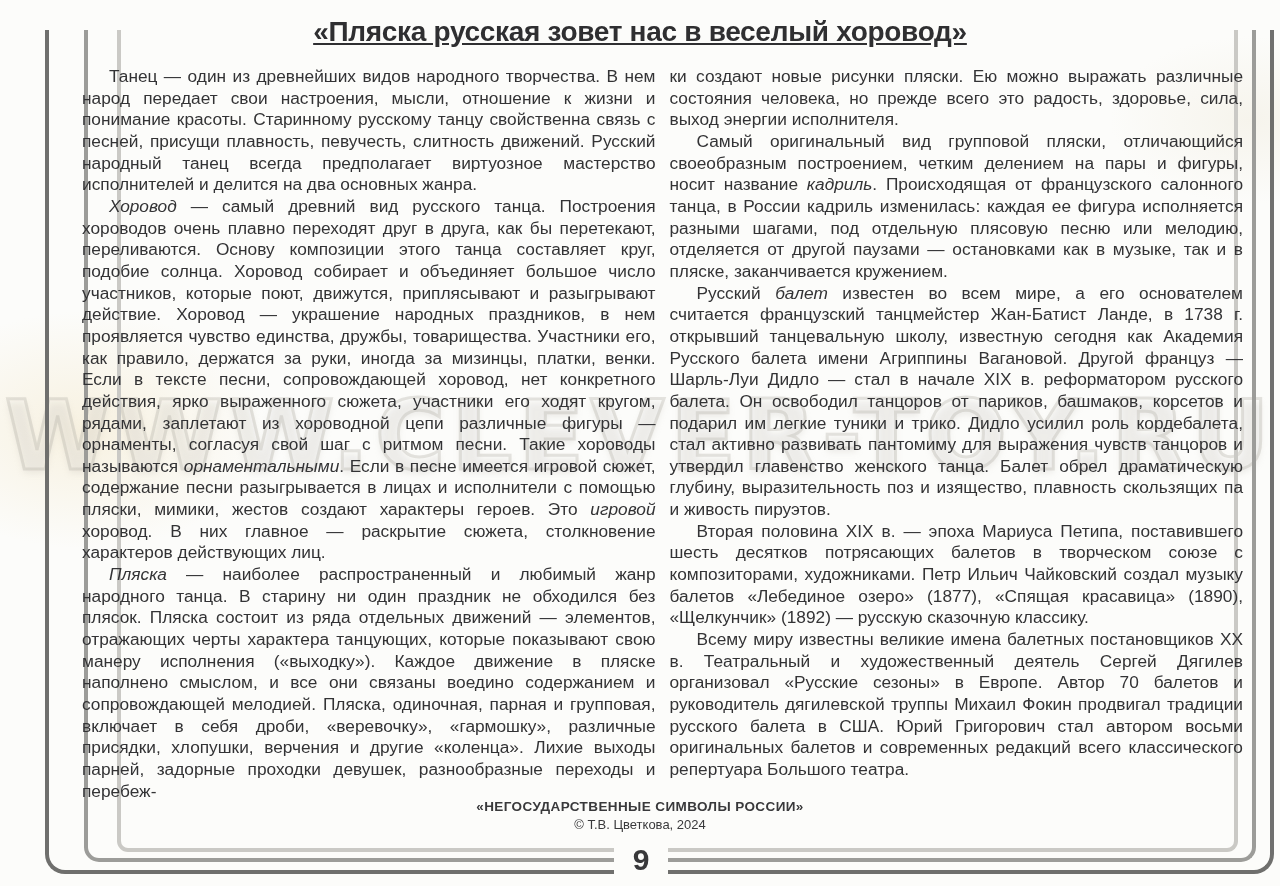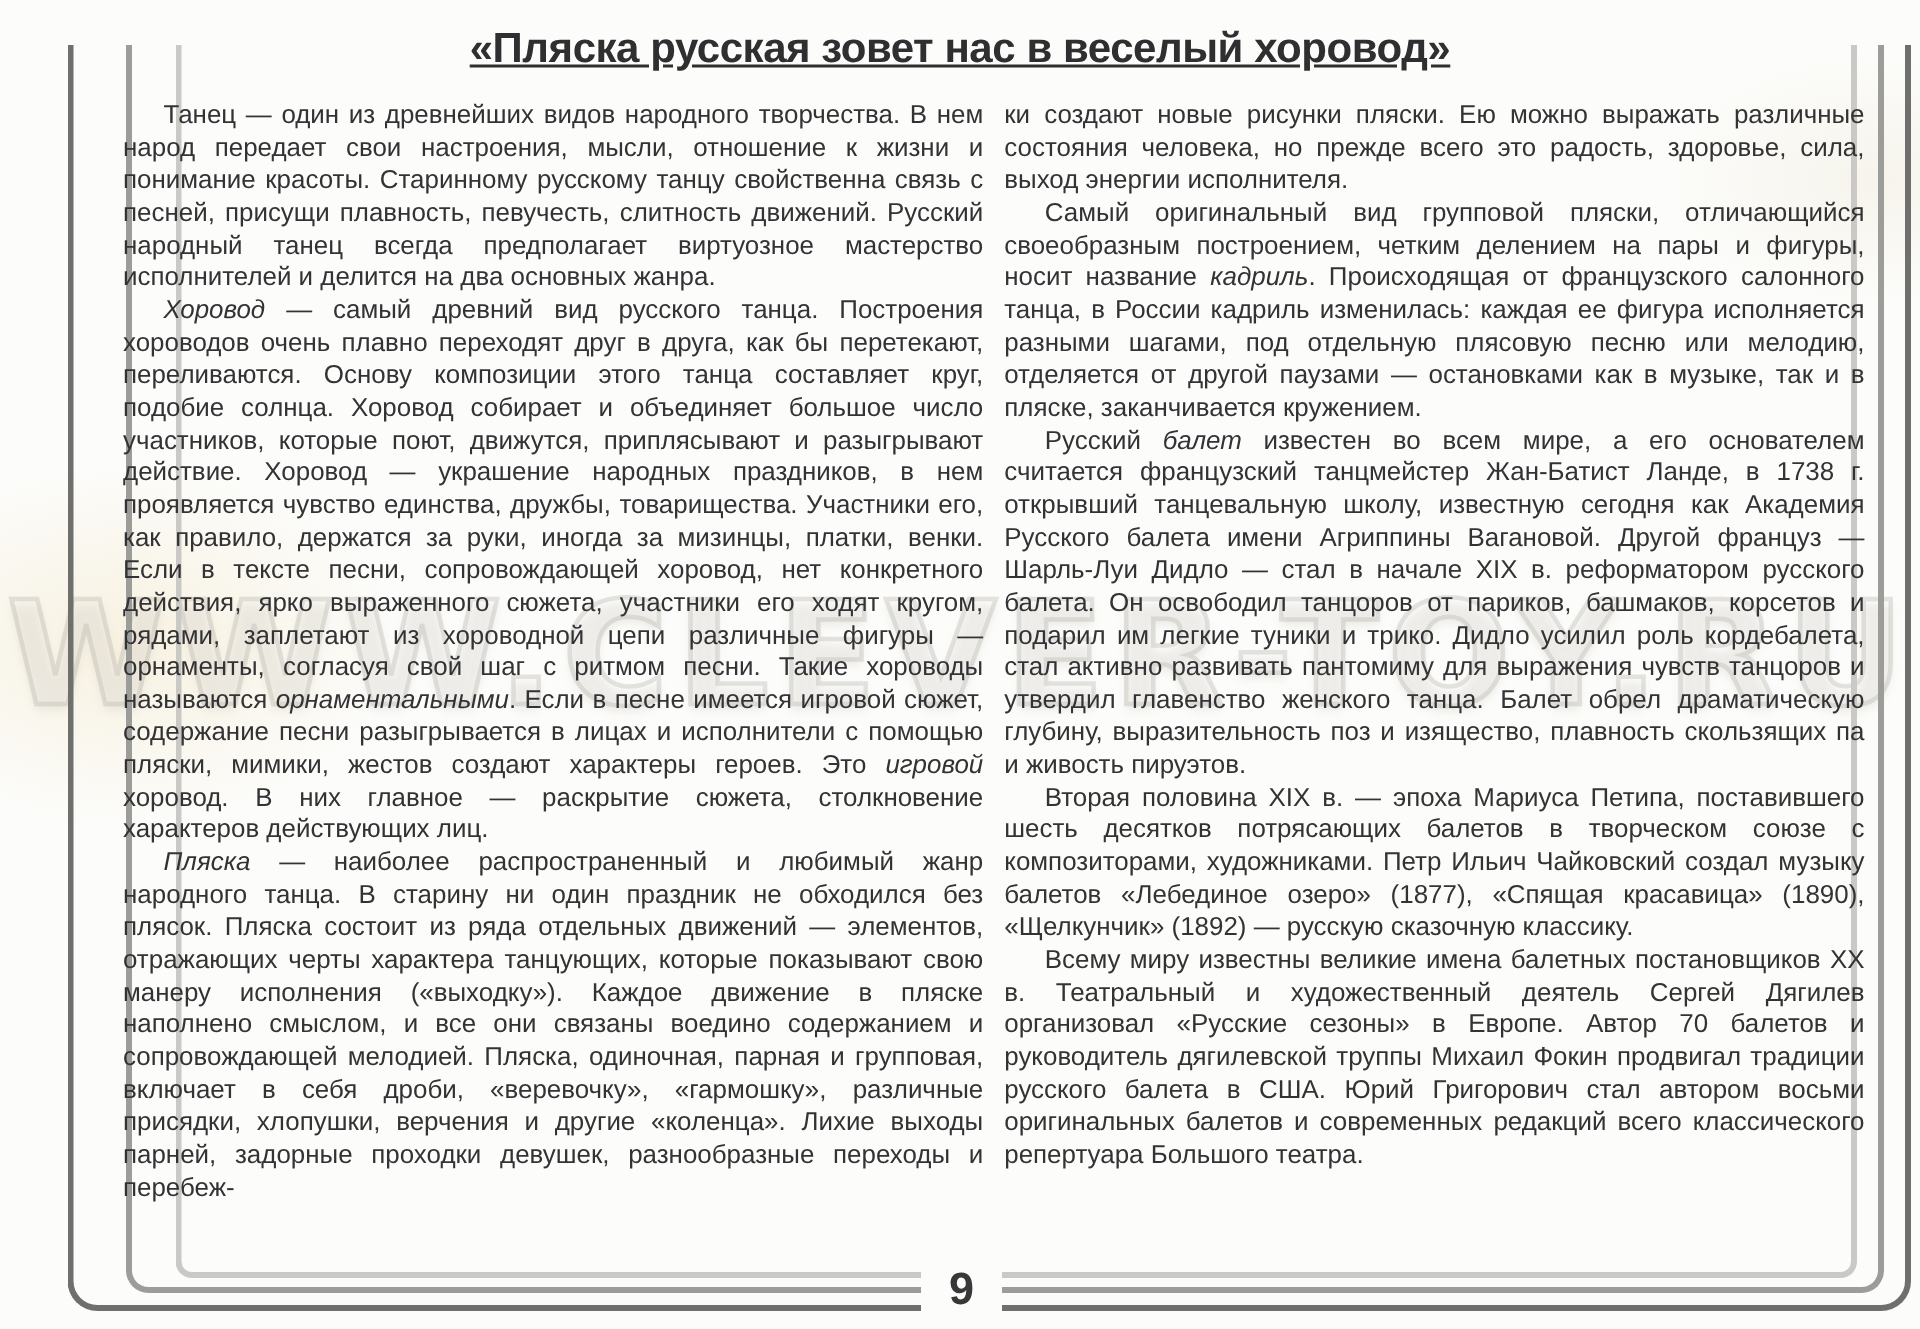--- a/index.html
+++ b/index.html
@@ -83,18 +83,22 @@
       </div>
     <div class="col">
         <p class="para noindent"><span>ки создают новые рисунки пляски. Ею можно выражать различные состояния человека, но прежде всего это радость, здоровье, сила, выход энергии исполнителя.</span></p>
         <p class="para"><span>Самый оригинальный вид групповой пляски, отличающийся своеобразным построением, четким делением на пары и фигуры, носит название </span><i>кадриль</i><span>. Происходящая от французского салонного танца, в России кадриль изменилась: каждая ее фигура исполняется разными шагами, под отдельную плясовую песню или мелодию, отделяется от другой паузами — остановками как в музыке, так и в пляске, заканчивается кружением.</span></p>
         <p class="para"><span>Русский </span><i>балет</i><span> известен во всем мире, а его основателем считается французский танцмейстер Жан-Батист Ланде, в 1738 г. открывший танцевальную школу, известную сегодня как Академия Русского балета имени Агриппины Вагановой. Другой француз — Шарль-Луи Дидло — стал в начале XIX в. реформатором русского балета. Он освободил танцоров от париков, башмаков, корсетов и подарил им легкие туники и трико. Дидло усилил роль кордебалета, стал активно развивать пантомиму для выражения чувств танцоров и утвердил главенство женского танца. Балет обрел драматическую глубину, выразительность поз и изящество, плавность скользящих па и живость пируэтов.</span></p>
         <p class="para"><span>Вторая половина XIX в. — эпоха Мариуса Петипа, поставившего шесть десятков потрясающих балетов в творческом союзе с композиторами, художниками. Петр Ильич Чайковский создал музыку балетов «Лебединое озеро» (1877), «Спящая красавица» (1890), «Щелкунчик» (1892) — русскую сказочную классику.</span></p>
         <p class="para"><span>Всему миру известны великие имена балетных постановщиков XX в. Театральный и художественный деятель Сергей Дягилев организовал «Русские сезоны» в Европе. Автор 70 балетов и руководитель дягилевской труппы Михаил Фокин продвигал традиции русского балета в США. Юрий Григорович стал автором восьми оригинальных балетов и современных редакций всего классического репертуара Большого театра.</span></p>
       </div>
   </div>
 
+  <div class="footer">
+    <div class="footer-line1">«НЕГОСУДАРСТВЕННЫЕ СИМВОЛЫ РОССИИ»</div>
+    <div class="footer-line2">© Т.В. Цветкова, 2024</div>
+  </div>
 
   <div class="pagenum-box">
     <span class="pagenum">9</span>
   </div>
 
 </div>
 
 </body></html>

